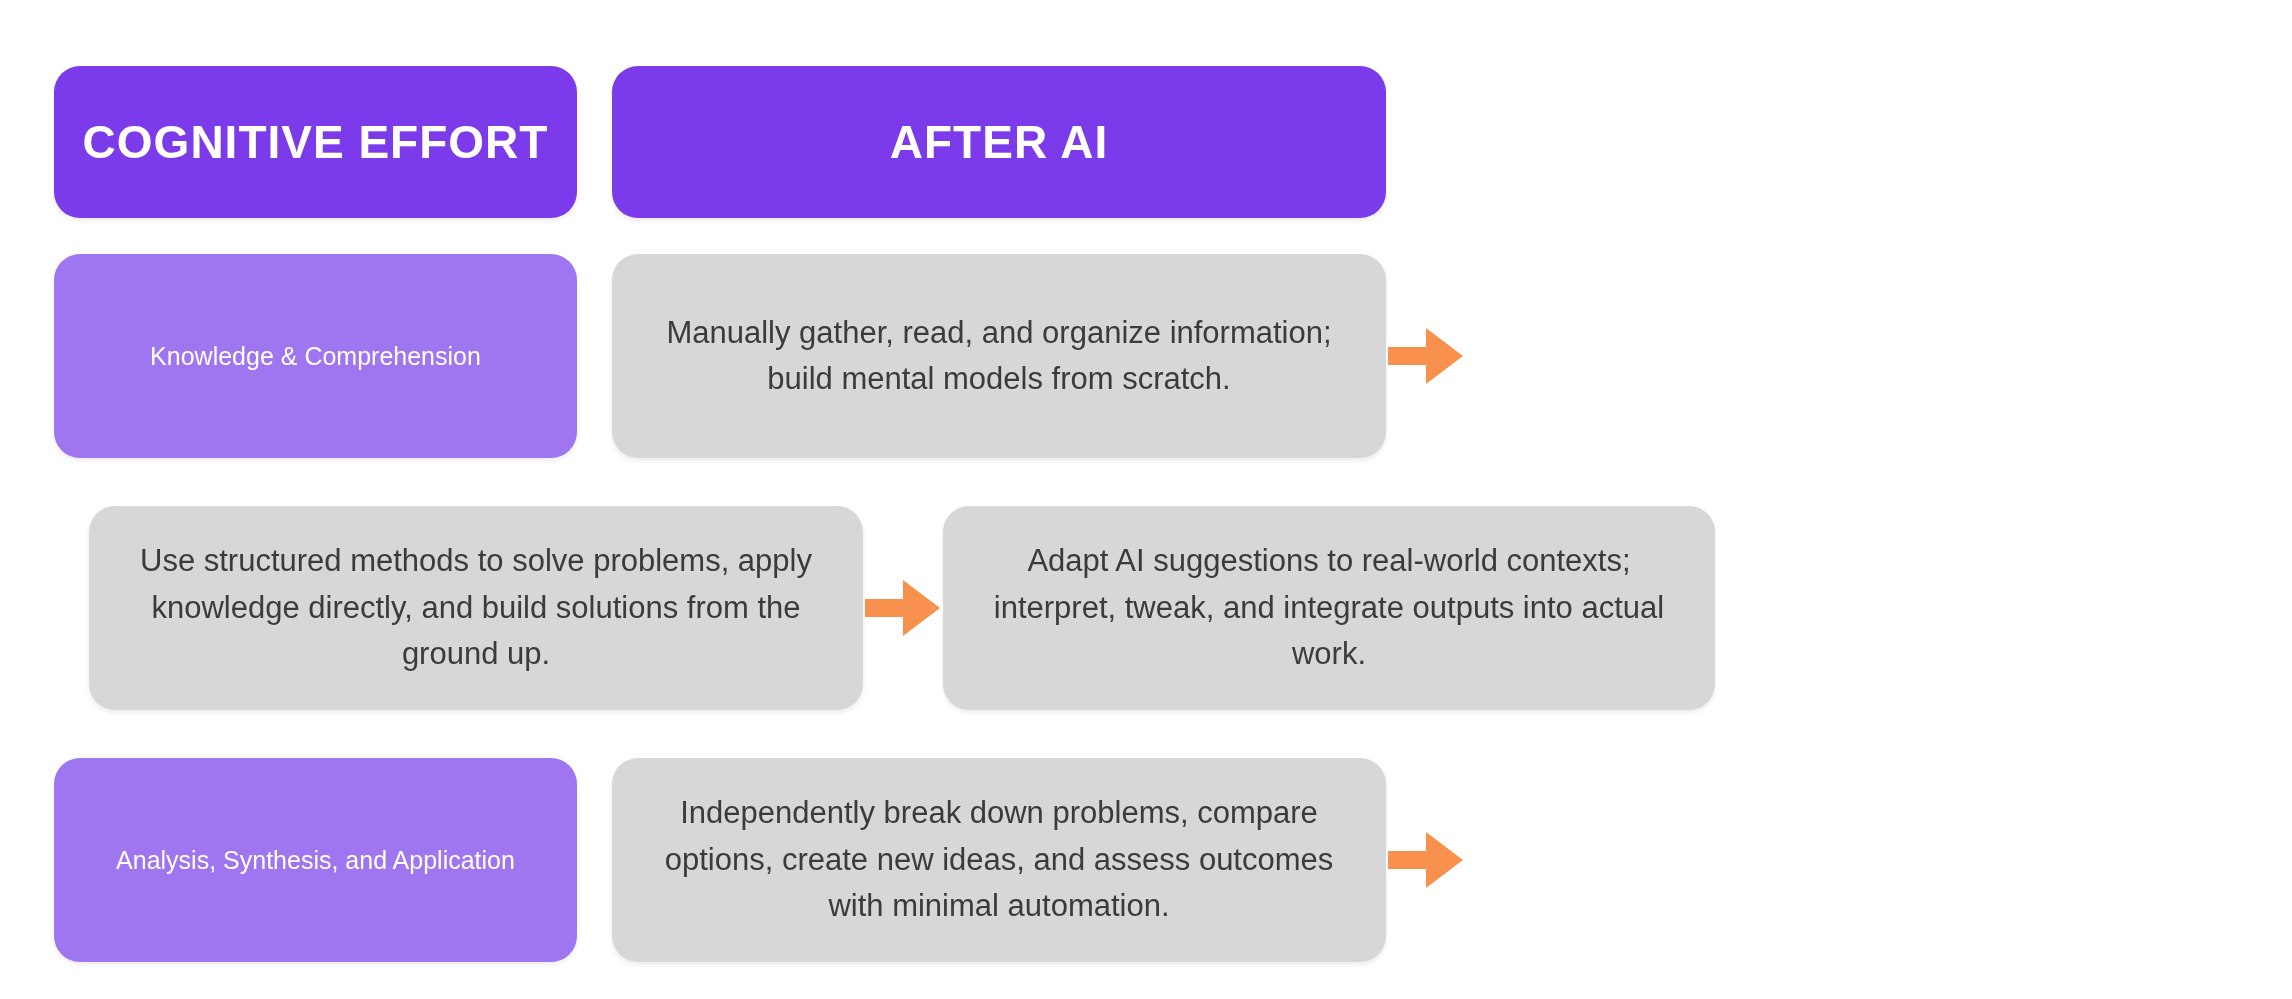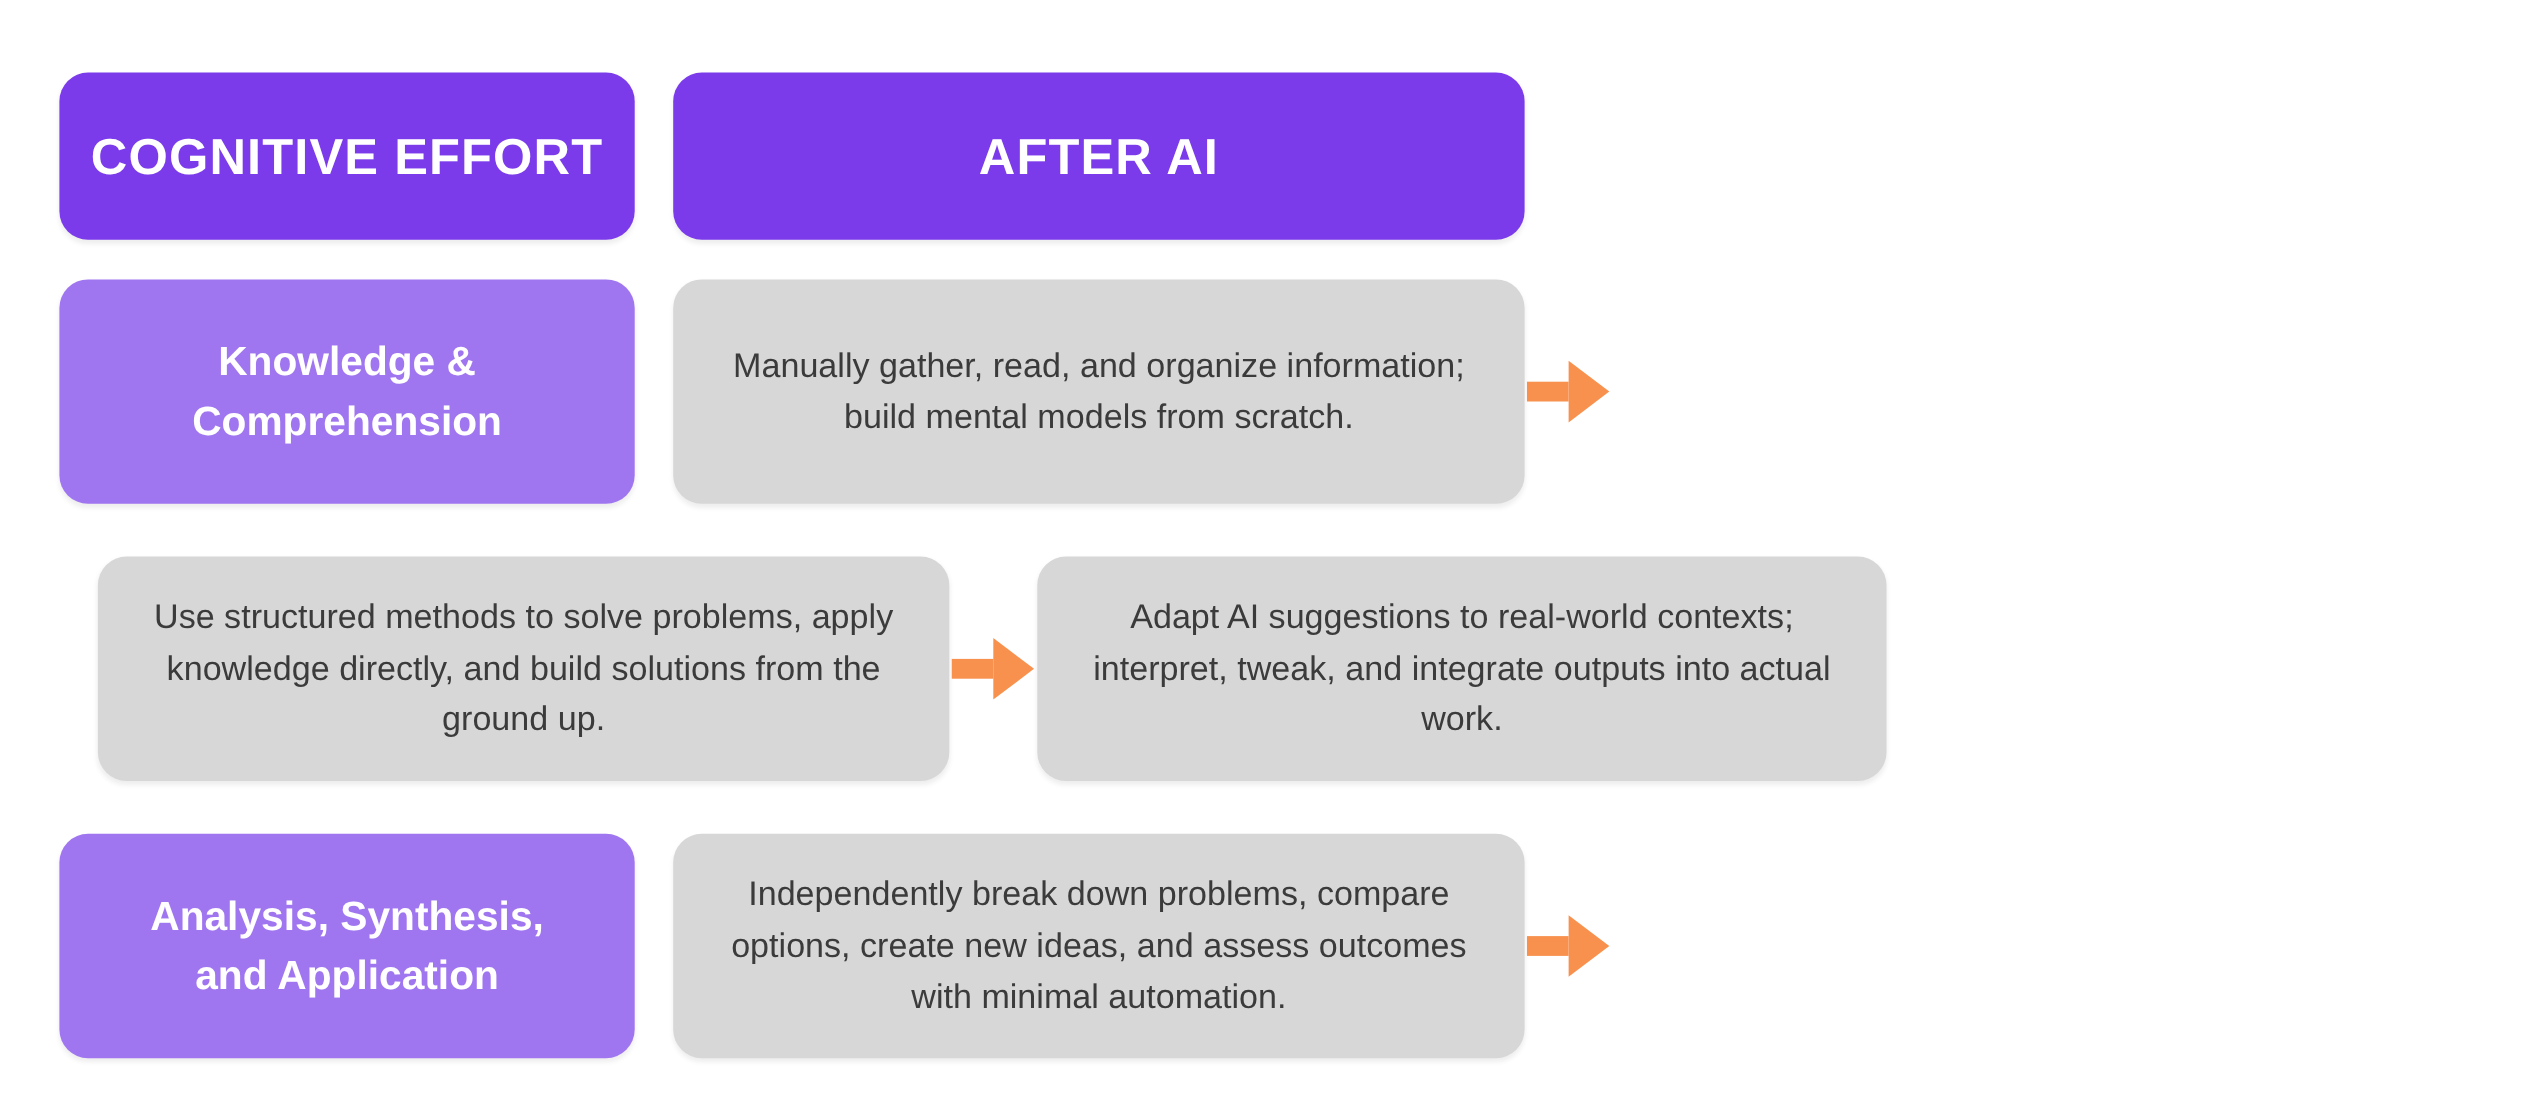--- a/index.html
+++ b/index.html
@@ -37,21 +37,21 @@
   .header-box{
     height:152px;
     background:var(--header-bg);
     color:var(--header-text);
     font-size:46px;font-weight:bold;letter-spacing:1px;
   }
   .label-box{
     min-height:204px;
     background:var(--row-label-bg);
     color:var(--header-text);
-    font-size:37px;font-weight:bold;
+    font-size:25px;font-weight:normal;
     padding:20px 56px;
     line-height:1.45;
   }
   .cell-box{
     min-height:204px;
     background:var(--cell-bg);
     color:var(--body-text);
     font-size:31px;
     padding:24px 26px;
     line-height:1.5;

